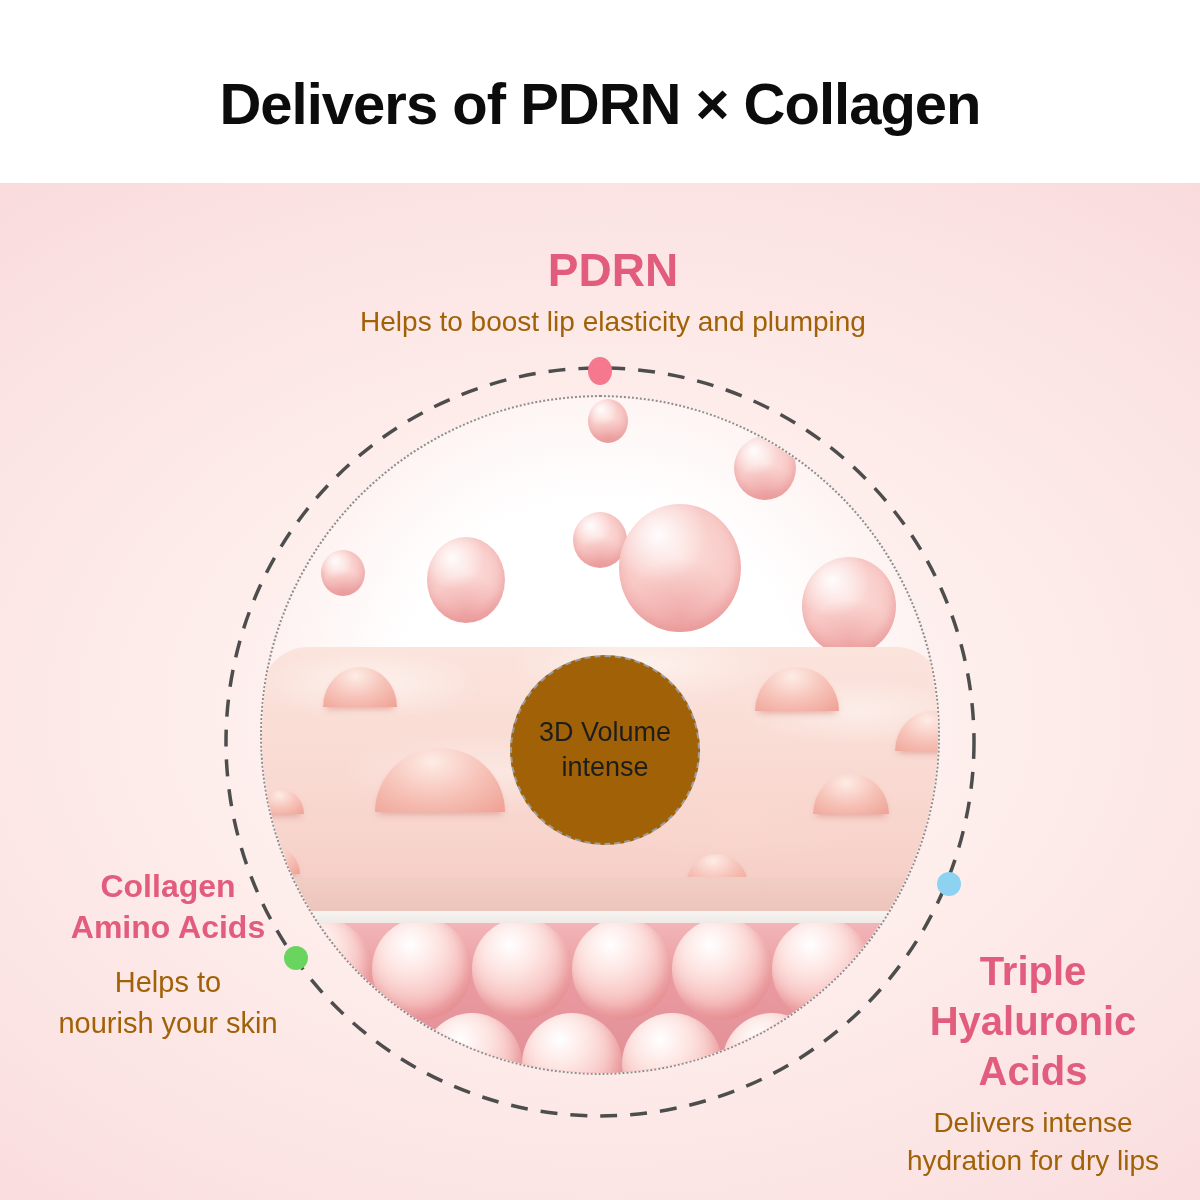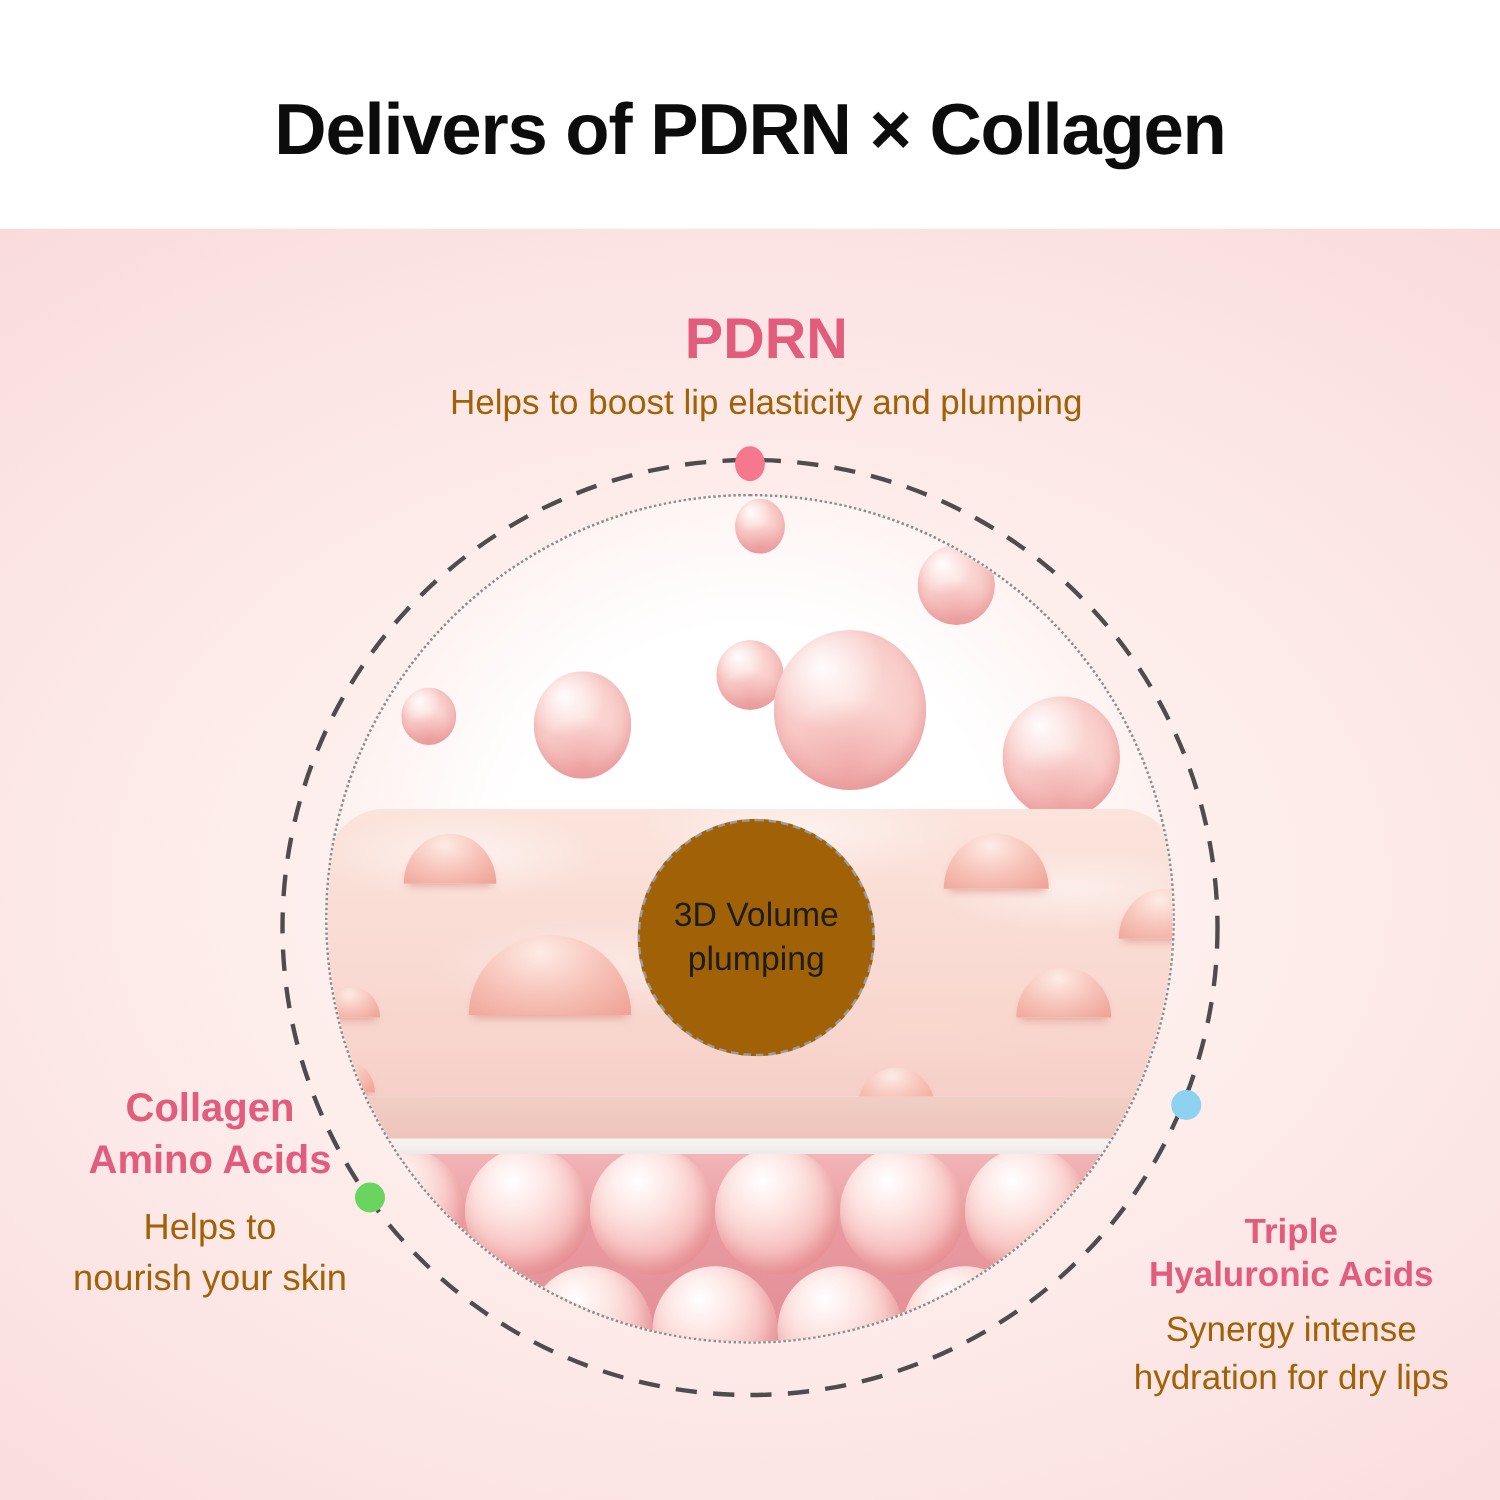--- a/index.html
+++ b/index.html
@@ -79,21 +79,21 @@
   .callout{position:absolute;text-align:center;padding-left:13px;}
   .callout .c-title{font-weight:700;color:#e25c7d;}
   .callout .c-desc{color:#a16207;}
   .pdrn-callout{left:0;top:244px;width:1200px;}
   .pdrn-callout .c-title{font-size:46px;line-height:1.15;}
   .pdrn-callout .c-desc{font-size:28px;margin-top:9px;}
   .collagen-callout{left:15px;top:866px;width:280px;}
   .collagen-callout .c-title{font-size:32px;line-height:1.28;}
   .collagen-callout .c-desc{font-size:29px;line-height:1.4;margin-top:14px;}
   .hyaluronic-callout{left:860px;top:946px;width:320px;}
-  .hyaluronic-callout .c-title{font-size:28px;line-height:1.25;margin-top:21px;}
+  .hyaluronic-callout .c-title{font-size:40px;line-height:1.25;}
   .hyaluronic-callout .c-desc{font-size:28px;line-height:1.35;margin-top:8px;}
   .line{display:block;}
 </style>
 </head>
 <body>
 
 <div class="stage">
 
   <div class="pink-bg"></div>
 
@@ -144,21 +144,21 @@
       <div class="sphere" style="left:660px;top:90px;"></div>
     </div>
 
     <div class="dermis-band"></div>
     <div class="membrane-line"></div>
   </div>
 
   <div class="center-badge">
     <div>
       <span class="line">3D Volume</span>
-      <span class="line">plumping</span>
+      <span class="line">intense</span>
     </div>
   </div>
 
   <div class="callout pdrn-callout">
     <div class="c-title">PDRN</div>
     <div class="c-desc">Helps to boost lip elasticity and plumping</div>
   </div>
 
   <div class="callout collagen-callout">
     <div class="c-title">
@@ -170,18 +170,18 @@
       <span class="line">nourish your skin</span>
     </div>
   </div>
 
   <div class="callout hyaluronic-callout">
     <div class="c-title">
       <span class="line">Triple</span>
       <span class="line">Hyaluronic Acids</span>
     </div>
     <div class="c-desc">
-      <span class="line">Synergy intense</span>
+      <span class="line">Delivers intense</span>
       <span class="line">hydration for dry lips</span>
     </div>
   </div>
 
 </div>
 
 </body></html>

